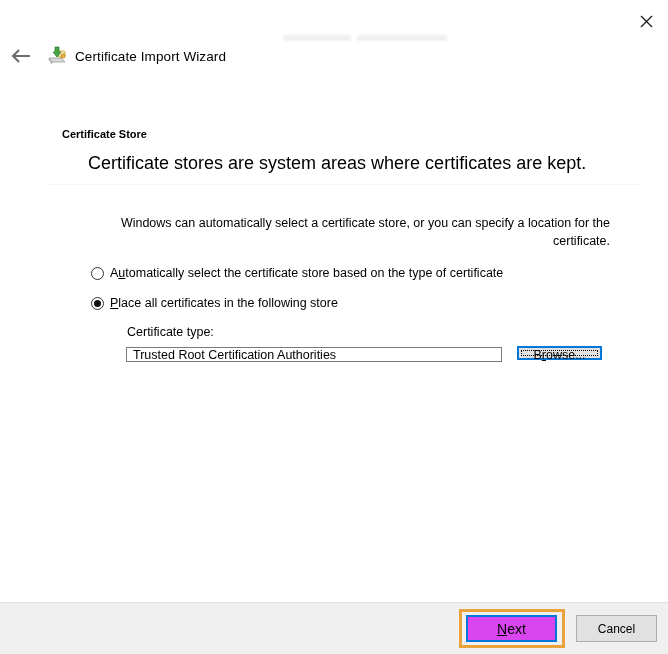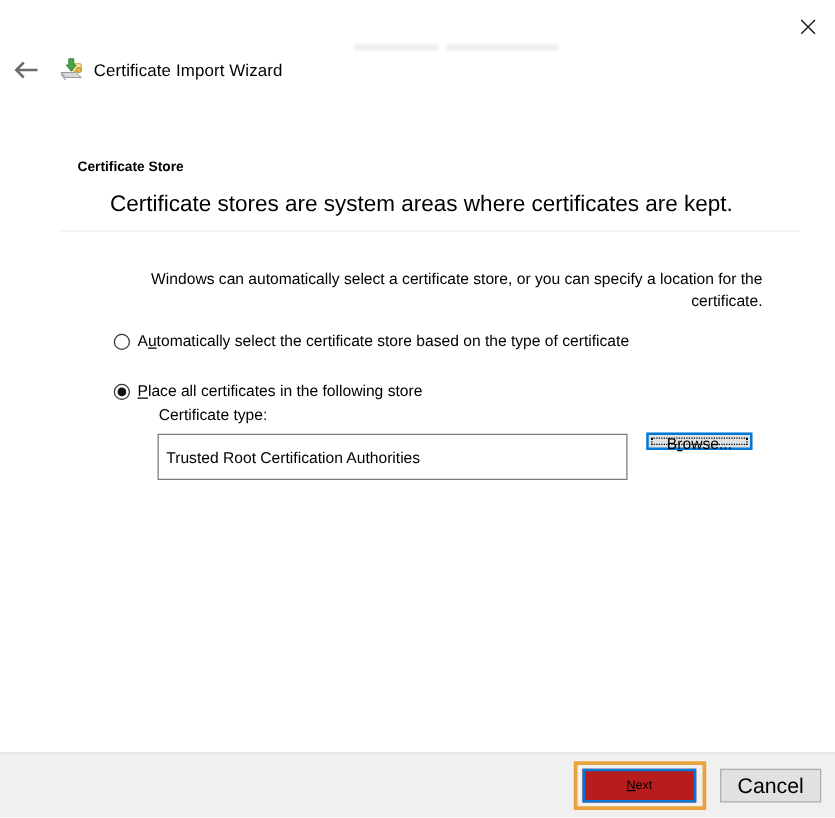--- a/index.html
+++ b/index.html
@@ -37,33 +37,33 @@
   
   .heading { left: 62px; top: 128px; font-size: 11px; font-weight: bold; }
   .subheading { left: 88px; top: 153px; font-size: 18px; }
   .divider { left: 47px; top: 184px; width: 593px; height: 1px; background: #cfcfcf; border-bottom: 1px solid #f5f5f5; }
 
   
   .intro { left: 62px; top: 214px; width: 548px; font-size: 12.5px; line-height: 18px; text-align: right; }
 
   .radio-row { display: flex; align-items: center; gap: 6px; font-size: 12.5px; cursor: default; }
   .radio-row.r1 { left: 91px; top: 266px; }
-  .radio-row.r2 { left: 91px; top: 306px; }
+  .radio-row.r2 { left: 91px; top: 296px; }
   .radio-circle {
     width: 13px; height: 13px; border-radius: 50%;
     border: 1px solid #333333; background: #ffffff; flex: 0 0 auto;
     display: flex; align-items: center; justify-content: center;
   }
   .radio-circle .dot { width: 7px; height: 7px; border-radius: 50%; background: transparent; }
   .radio-circle.checked .dot { background: #111111; }
   u { text-decoration: underline; }
 
   .store-label { left: 127px; top: 325px; font-size: 12.5px; }
   .store-input {
-    left: 126px; top: 347px; width: 376px; height: 37px;
+    left: 126px; top: 347px; width: 376px; height: 15px;
     border: 1px solid #7a7a7a; background: #ffffff;
     font-family: "Liberation Sans", sans-serif; font-size: 12.5px;
     padding: 0 6px; color: #000000;
   }
   .browse-btn {
     left: 517px; top: 346px; width: 85px; height: 14px;
     background: #e1e1e1; border: 2px solid #0078d7;
     font-family: "Liberation Sans", sans-serif; font-size: 12.5px;
     outline: 1px dotted #000000; outline-offset: -5px;
     cursor: default;
@@ -74,28 +74,28 @@
     left: 0; top: 602px; width: 668px; height: 52px;
     background: #f0f0f0; border-top: 1px solid #dfdfdf;
   }
   .next-highlight {
     left: 459px; top: 609px; width: 106px; height: 39px;
     border: 3px solid #e8a33d; background: transparent;
     pointer-events: none;
   }
   .next-btn {
     left: 466px; top: 615px; width: 91px; height: 27px;
-    background: #b91c1c; border: 2px solid #0078d7;
-    font-family: "Liberation Sans", sans-serif; font-size: 10px;
+    background: #d946ef; border: 2px solid #0078d7;
+    font-family: "Liberation Sans", sans-serif; font-size: 14px;
     cursor: default;
   }
   .cancel-btn {
     left: 576px; top: 615px; width: 81px; height: 27px;
     background: #e1e1e1; border: 1px solid #adadad;
-    font-family: "Liberation Sans", sans-serif; font-size: 17px;
+    font-family: "Liberation Sans", sans-serif; font-size: 12px;
     cursor: default;
   }
 </style>
 </head>
 <body>
 
 <div class="abs close-btn">
   <svg width="13" height="13" viewBox="0 0 13 13">
     <line x1="1" y1="1" x2="12" y2="12" stroke="#1a1a1a" stroke-width="1.2"></line>
     <line x1="12" y1="1" x2="1" y2="12" stroke="#1a1a1a" stroke-width="1.2"></line>

